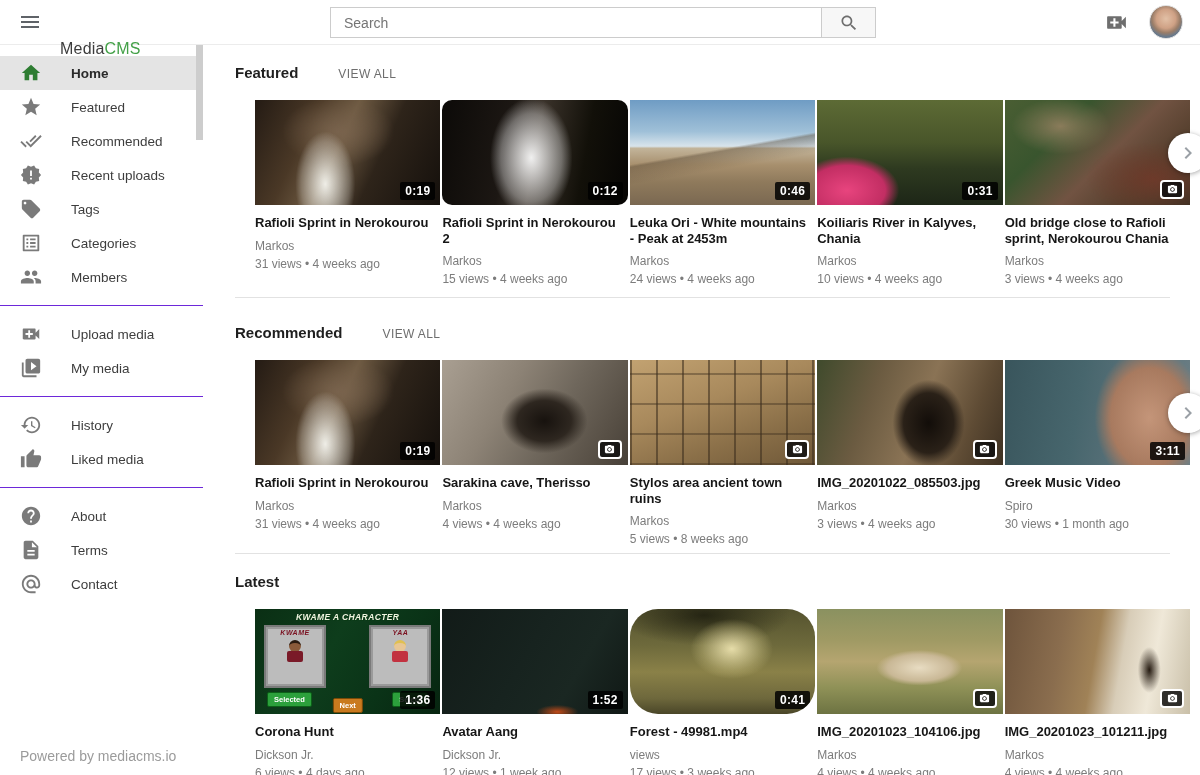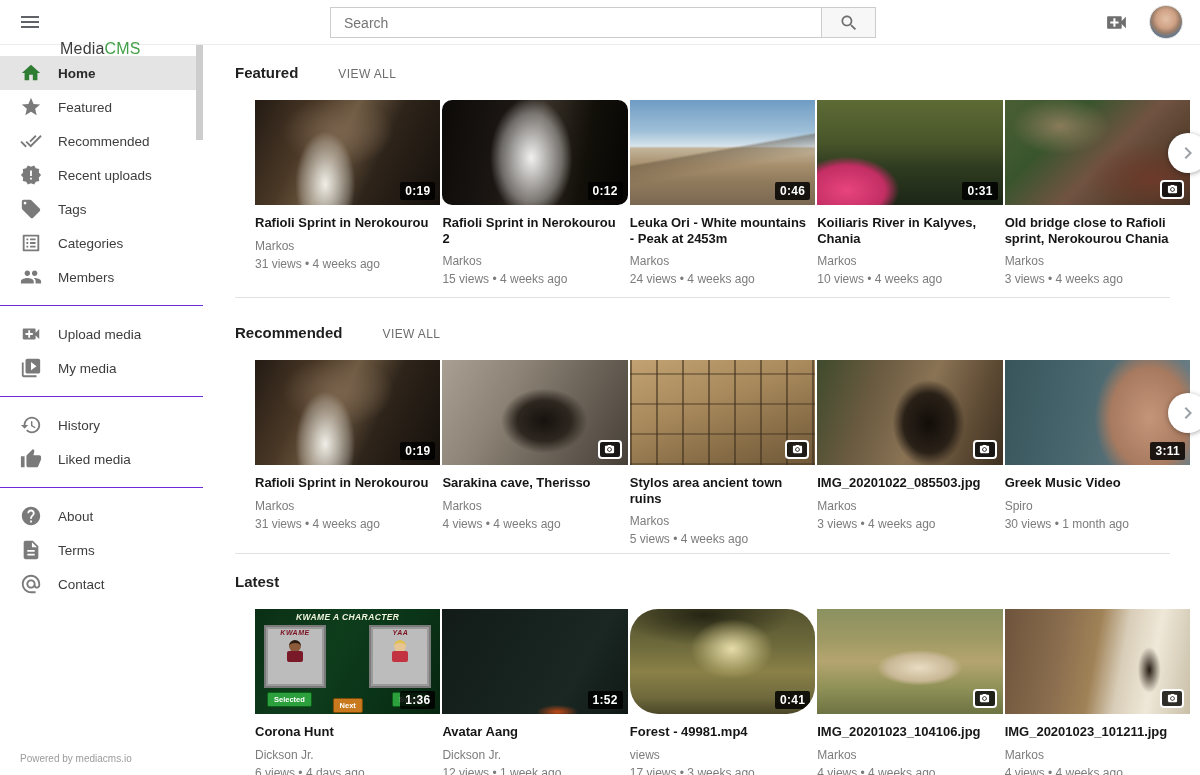--- a/index.html
+++ b/index.html
@@ -22,26 +22,26 @@
   .search-btn .ic { width:20px; height:20px; color:#6e6e6e; }
   .hdr-upload { position:absolute; right:71px; top:10px; width:25px; height:25px; color:#6e6e6e; cursor:pointer; }
   .avatar { position:absolute; right:17px; top:5px; width:34px; height:34px; border-radius:50%; cursor:pointer;
             background:radial-gradient(circle at 50% 40%, #e2c0a6 0%, #cfa185 38%, #9a7d68 56%, #68798c 72%, #4e627a 100%);
             border:1px solid #e0e0e0; }
 
   
   .sidebar { position:fixed; left:0; top:45px; bottom:0; width:203px; background:#fff; z-index:10; }
   .sgroup { padding:11px 0; }
   .sgroup + .sgroup { border-top:1px solid #6d28d9; }
-  .side-item { height:34px; display:flex; align-items:center; padding-left:20px; gap:16px;
+  .side-item { height:34px; display:flex; align-items:center; padding-left:20px; gap:29px;
                font-size:13.5px; color:#3d3d3d; cursor:pointer; white-space:nowrap; }
   .side-item.active { background:#e4e4e4; font-weight:700; color:#2a2a2a; }
   .s-icon { width:22px; height:22px; color:#7a7a7a; flex:none; }
   .active .s-icon { color:#2e7d32; }
-  .side-foot { position:absolute; bottom:11px; left:20px; font-size:10px; color:#9b9b9b; }
+  .side-foot { position:absolute; bottom:11px; left:20px; font-size:14px; color:#9b9b9b; }
   .side-scrollbar { position:absolute; top:0; right:0; width:7px; height:95px; background:#cdcdcd; cursor:pointer; }
 
   
   .main { position:absolute; left:203px; top:45px; width:997px; padding-left:32px; }
   .sec-head { display:flex; align-items:baseline; gap:16px; height:18px; }
   .sec-head.h1 { margin-top:19px; } .sec-head.h2 { margin-top:26px; } .sec-head.h3 { margin-top:19px; }
   .sec-title { font-size:15px; font-weight:700; color:#1f1f1f; }
   .view-all { font-size:12px; color:#6e6e6e; font-weight:500; letter-spacing:.4px; cursor:pointer;margin-left:24px; }
   .row-wrap { position:relative; width:935px;margin-left:20px; }
   .row { display:flex; gap:2px; margin-top:18px; height:186px; }
@@ -384,21 +384,21 @@
           <span class="badge-photo">
               <span class="ic">
                 <svg viewBox="0 0 24 24">
                   <path d="M12 15.2c1.77 0 3.2-1.43 3.2-3.2s-1.43-3.2-3.2-3.2-3.2 1.43-3.2 3.2 1.43 3.2 3.2 3.2zM9 2 7.17 4H4c-1.1 0-2 .9-2 2v12c0 1.1.9 2 2 2h16c1.1 0 2-.9 2-2V6c0-1.1-.9-2-2-2h-3.17L15 2H9zm3 15c-2.76 0-5-2.24-5-5s2.24-5 5-5 5 2.24 5 5-2.24 5-5 5z"></path>
                 </svg>
               </span>
             </span>
         </div>
         <div class="c-title">Stylos area ancient town ruins</div>
         <div class="c-author">Markos</div>
-        <div class="c-meta">5 views • 4 weeks ago</div>
+        <div class="c-meta">5 views • 8 weeks ago</div>
       </div>
       <div class="card">
         <div class="thumb t-r4">
           <span class="badge-photo">
               <span class="ic">
                 <svg viewBox="0 0 24 24">
                   <path d="M12 15.2c1.77 0 3.2-1.43 3.2-3.2s-1.43-3.2-3.2-3.2-3.2 1.43-3.2 3.2 1.43 3.2 3.2 3.2zM9 2 7.17 4H4c-1.1 0-2 .9-2 2v12c0 1.1.9 2 2 2h16c1.1 0 2-.9 2-2V6c0-1.1-.9-2-2-2h-3.17L15 2H9zm3 15c-2.76 0-5-2.24-5-5s2.24-5 5-5 5 2.24 5 5-2.24 5-5 5z"></path>
                 </svg>
               </span>
             </span>

